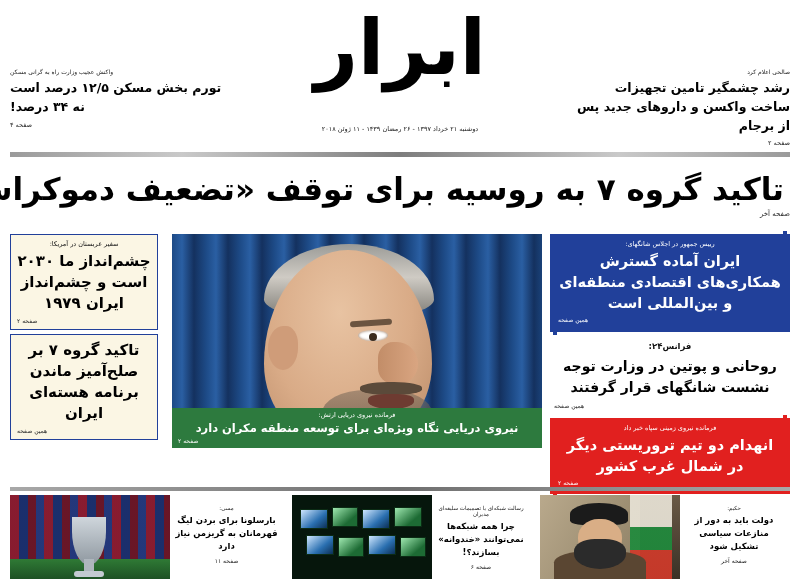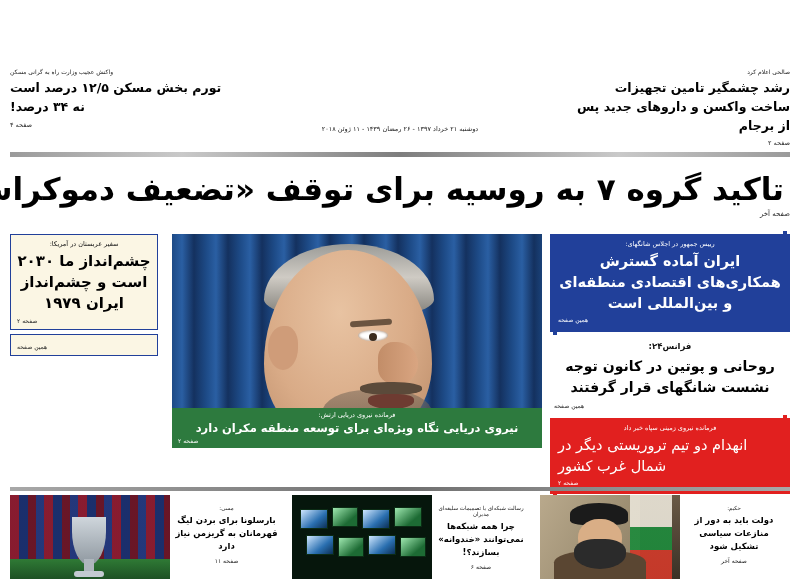--- a/index.html
+++ b/index.html
@@ -205,23 +205,23 @@
     box-sizing: border-box;
     margin-top: 4px;
   }
   .box-red .kicker {
     font-size: 6.5px;
     text-align: center;
     margin-bottom: 3px;
   }
   .box-red .head {
     font-size: 14.5px;
-    font-weight: normal;
+    font-weight: bold;
     line-height: 1.45;
-    text-align: left;
+    text-align: center;
   }
   .box-red .page-ref {
     font-size: 6px;
     text-align: left;
     margin-top: 2px;
   }
 
   
   .photo-main {
     position: relative;
@@ -501,20 +501,21 @@
     background: #c3cad1; border-radius: 3px;
   }
 </style>
 </head>
 <body>
 
 <div class="page">
 
   <div class="masthead">
 
+    <div class="nameplate">ابرار</div>
 
     <div class="nameplate-sub">
       <div>دوشنبه ۲۱ خرداد ۱۳۹۷ - ۲۶ رمضان ۱۴۳۹ - ۱۱ ژوئن ۲۰۱۸</div>
     </div>
 
     <div class="teaser right">
       <div class="kicker">صالحی اعلام کرد</div>
       <div class="head">رشد چشمگیر تامین تجهیزات ساخت واکسن و داروهای جدید پس از برجام</div>
       <div class="page-ref">صفحه ۲</div>
     </div>
@@ -540,21 +541,21 @@
       <div class="box-blue">
         <span class="corner tr"></span>
         <span class="corner bl"></span>
         <div class="kicker">رییس جمهور در اجلاس شانگهای:</div>
         <div class="head">ایران آماده گسترش همکاری‌های اقتصادی منطقه‌ای و بین‌المللی است</div>
         <div class="page-ref">همین صفحه</div>
       </div>
 
       <div class="block-white">
         <div class="kicker">فرانس۲۴:</div>
-        <div class="head">روحانی و پوتین در کانون توجه نشست شانگهای قرار گرفتند</div>
+        <div class="head">روحانی و پوتین در وزارت توجه نشست شانگهای قرار گرفتند</div>
         <div class="page-ref">همین صفحه</div>
       </div>
 
       <div class="box-red">
         <span class="corner tr red"></span>
         <span class="corner bl red"></span>
         <div class="kicker">فرمانده نیروی زمینی سپاه خبر داد</div>
         <div class="head">انهدام دو تیم تروریستی دیگر در شمال غرب کشور</div>
         <div class="page-ref">صفحه ۲</div>
       </div>
@@ -585,20 +586,21 @@
       </div>
     </div>
 
     <div class="col-left">
       <div class="box-ivory">
         <div class="kicker">سفیر عربستان در آمریکا:</div>
         <div class="head">چشم‌انداز ما ۲۰۳۰ است و چشم‌انداز ایران ۱۹۷۹</div>
         <div class="page-ref">صفحه ۲</div>
       </div>
       <div class="box-ivory second">
+        <div class="head">تاکید گروه ۷ بر صلح‌آمیز ماندن برنامه هسته‌ای ایران</div>
         <div class="page-ref">همین صفحه</div>
       </div>
     </div>
   </div>
 
   <div class="rule-gradient2"></div>
 
   <div class="bottom">
 
     <div class="bcell c1">

